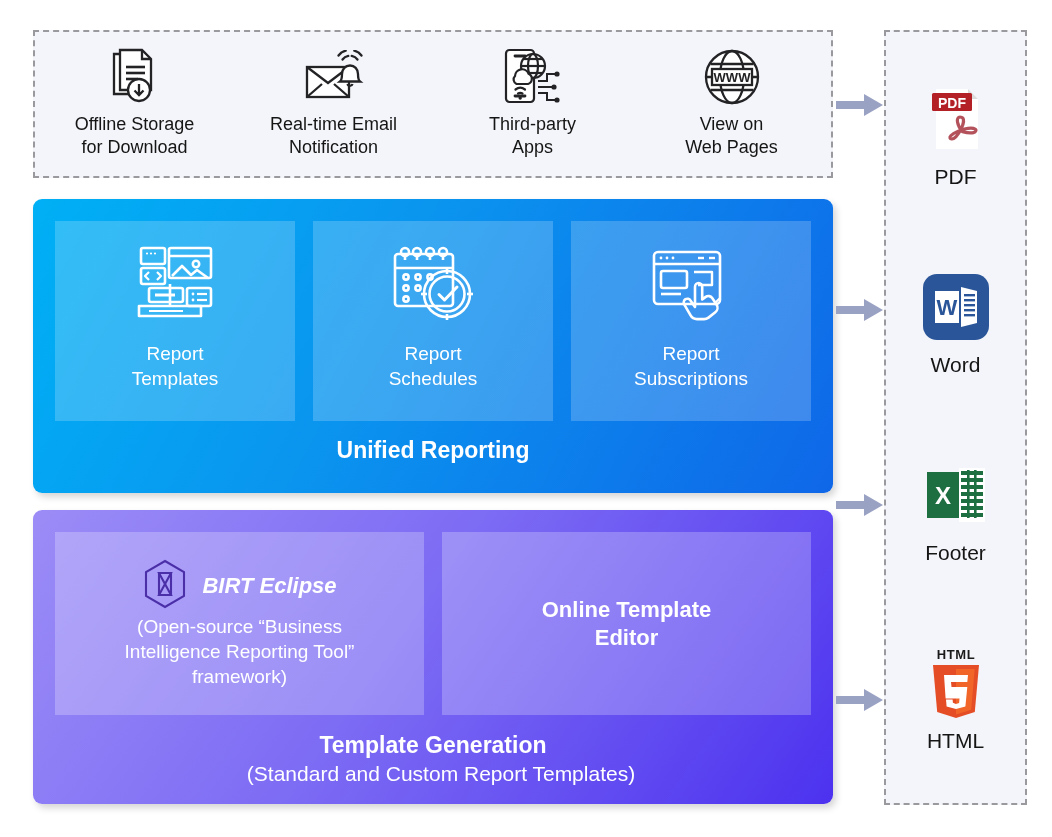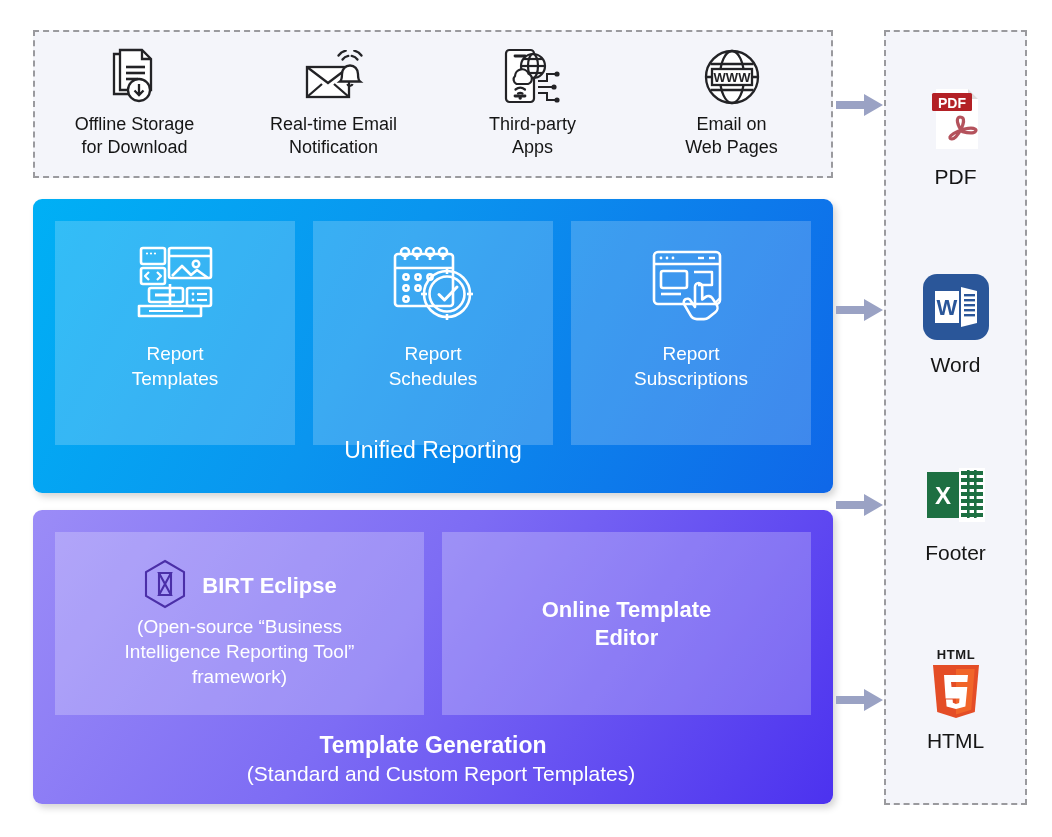--- a/index.html
+++ b/index.html
@@ -76,21 +76,21 @@
     border-radius: 9px;
     background: linear-gradient(118deg, #00b0f5 0%, #0a95ef 42%, #0f67e8 100%);
     box-shadow: 3px 4px 7px rgba(0,0,0,0.17);
     overflow: hidden;
   }
   #unified-cards {
     position: absolute;
     left: 22px;
     top: 22px;
     right: 22px;
-    height: 224px;
+    height: 200px;
     display: flex;
     gap: 18px;
   }
   .blue-card {
     flex: 1 1 0;
     background: rgba(255,255,255,0.20);
     display: flex;
     flex-direction: column;
     align-items: center;
     justify-content: flex-start;
@@ -112,21 +112,21 @@
     white-space: pre-line;
   }
   #unified-title {
     position: absolute;
     left: 0;
     right: 0;
     top: 238px;
     text-align: center;
     color: #ffffff;
     font-size: 23px;
-    font-weight: normal;
+    font-weight: bold;
   }
 
   
   #template-generation {
     position: absolute;
     left: 0;
     top: 480px;
     width: 800px;
     height: 294px;
     border-radius: 9px;
@@ -151,20 +151,21 @@
     align-items: center;
     justify-content: center;
     box-sizing: border-box;
     padding: 10px 12px;
   }
   .purple-card-headrow {
     display: flex;
     align-items: center;
     justify-content: flex-end;
     gap: 14px;
+    font-style: italic;
   }
   .purple-card-title {
     font-size: 22px;
     font-weight: bold;
     color: #ffffff;
     text-align: center;
     line-height: 28px;
     white-space: pre-line;
   }
   .purple-card-sub {
@@ -307,21 +308,21 @@
         <div class="delivery-icon">
           <svg width="58" height="58" viewBox="0 0 58 58" fill="none" stroke="#232326" stroke-width="2.3">
             <circle cx="29" cy="29" r="26" fill="#fff"></circle>
             <ellipse cx="29" cy="29" rx="12" ry="26"></ellipse>
             <line x1="3" y1="29" x2="55" y2="29"></line>
             <path d="M7.5 16h43M7.5 42h43"></path>
             <rect x="9" y="21" width="40" height="16" fill="#fff" stroke="#232326"></rect>
             <text x="29" y="33.5" font-family="Liberation Sans, sans-serif" font-size="13" font-weight="bold" fill="#232326" stroke="none" text-anchor="middle">WWW</text>
           </svg>
         </div>
-        <div class="delivery-label">Email on
+        <div class="delivery-label">View on
 Web Pages</div>
       </div>
 
     </div>
   </div>
 
   <div id="unified-reporting">
     <div id="unified-cards">
 
       <div class="blue-card">

